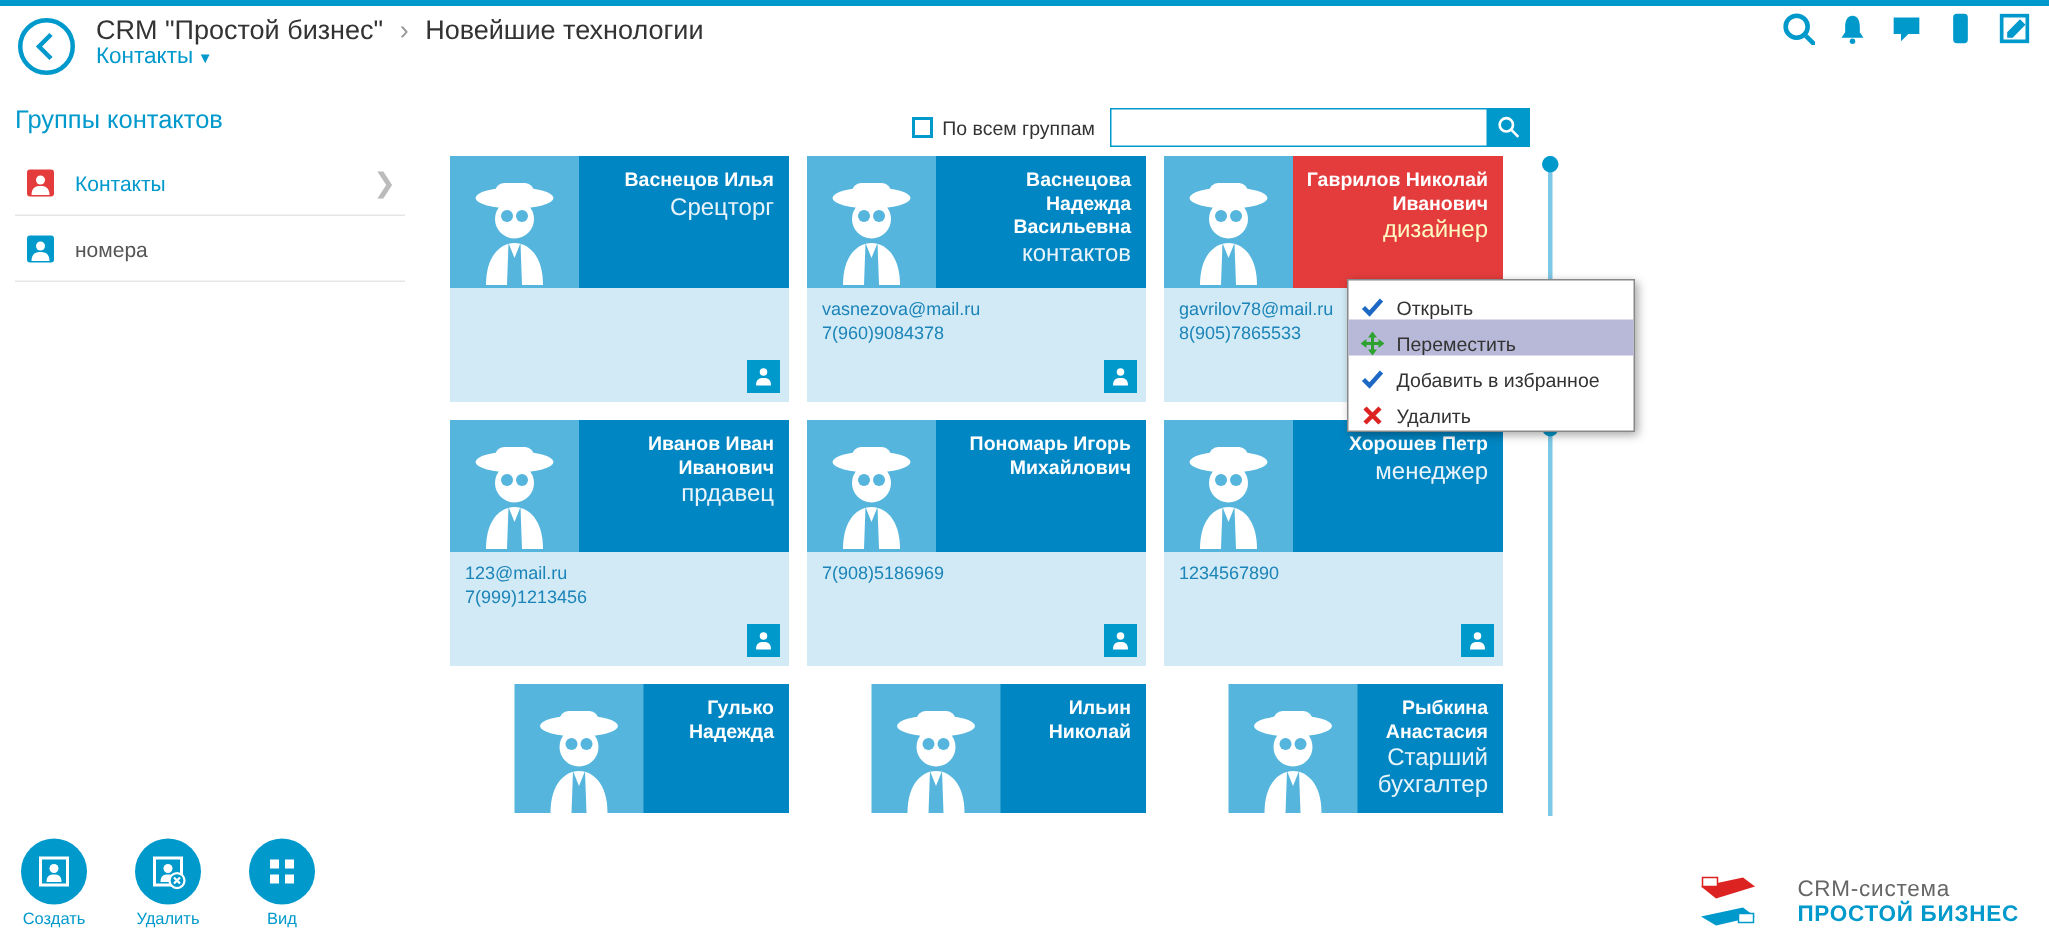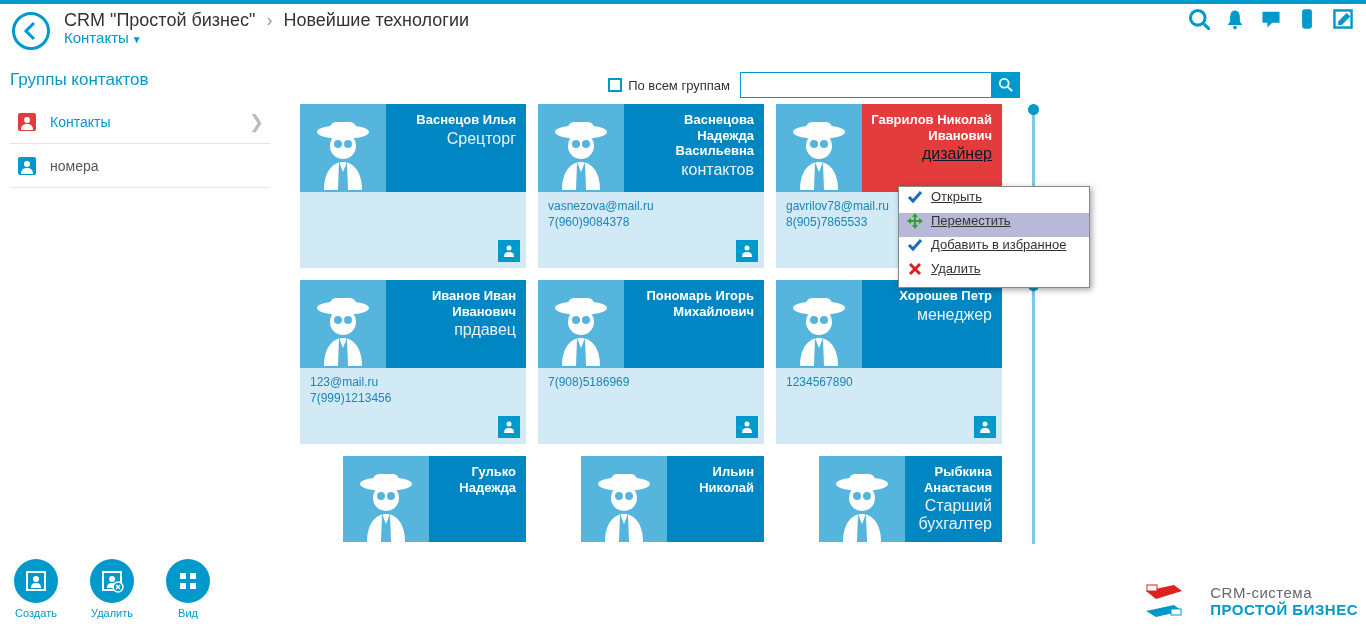--- a/index.html
+++ b/index.html
@@ -44,53 +44,53 @@
   
   .grid { position:absolute; left:300px; top:104px; width:720px; display:grid; grid-template-columns: repeat(3, 226px); grid-auto-rows: 164px; gap: 12px; }
   .card { display:flex; flex-direction:column; background:#d2eaf5; position:relative;}
   .card-head { height:88px; display:flex; background:#55b5dd;}
   .card.selected .card-head { }
   .avatar { width:86px; height:86px; display:flex; align-items:flex-end; justify-content:center; }
   .card-title { flex:1; background:#0086c3; padding:8px 10px 4px 8px; text-align:right; color:#fff;}
   .card.selected .card-title { background:#e43c3c; }
   .name { font-weight:600; font-size:13px; line-height:1.2;}
   .role { font-size:16px; color:#e8f4fa; margin-top:2px;}
-  .card.selected .role { color:#0f172a;text-decoration:underline; }
+  .card.selected .role { color:#fef9c3; }
   .card-body { flex:1; padding:6px 10px 4px 10px; font-size:12px; color:#1b84b8; position:relative;}
   .card-body .line { line-height:1.35; }
   .card-foot { position:absolute; right:6px; bottom:6px; width:22px; height:22px; background:#0099cc; display:flex; align-items:center; justify-content:center; cursor:pointer;}
   .card-foot svg { width:14px; height:14px; fill:#fff;}
 
   .card.short { background: transparent; margin-left: 43px; }
   .card.short { height: 86px; }
 
   
   .rail { position:absolute; left:1032px; top:104px; width:3px; height:440px; background:#7dc8e6; }
   .rail .dot { position:absolute; left:-4px; width:11px; height:11px; border-radius:50%; background:#0099cc; }
   .rail .d1 { top:0; }
   .rail .d2 { top:176px; }
 
   
   .ctxmenu { position:absolute; left:898px; top:186px; width:192px; background:#fff; border:1px solid #888; box-shadow:2px 2px 6px rgba(0,0,0,0.35); z-index:20; padding:2px 0;}
-  .ctxmenu .mi { display:flex; align-items:flex-start; height:24px; padding:0 8px; gap:8px; cursor:pointer; font-size:13px;text-decoration:underline;}
+  .ctxmenu .mi { display:flex; align-items:flex-end; height:24px; padding:0 8px; gap:8px; cursor:pointer; font-size:13px;}
   .ctxmenu .mi.hover { background:#b8b8d8; }
   .ctxmenu .mi .mico { width:16px; height:16px; display:flex; align-items:center; justify-content:center; }
   .ctxmenu .mi .mico.check svg { fill:#1d68c4; }
   .ctxmenu .mi .mico.move svg { fill:#2ea22e; }
   .ctxmenu .mi .mico.del svg { fill:#d22; }
 
   
   .footer { position:absolute; left:14px; bottom:14px; display:flex; gap:32px; }
   .fbtn { display:flex; flex-direction:column; align-items:center; gap:4px; cursor:pointer; }
   .fbtn .circle { width:44px; height:44px; border-radius:50%; background:#0099cc; display:flex; align-items:center; justify-content:center; }
   .fbtn .circle svg { width:24px; height:24px; fill:#fff; }
   .fbtn .lbl { font-size:11px; color:#0099cc; }
 
   
-  .brand { position:absolute; right:8px; bottom:14px; display:flex; align-items:center; gap:26px; }
+  .brand { position:absolute; right:20px; bottom:14px; display:flex; align-items:center; gap:26px; }
   .brand .blogo { width:40px; height:36px; }
   .brand .btext1 { font-size:15px; color:#666; letter-spacing:0.5px;}
   .brand .btext2 { font-size:15px; color:#0099cc; font-weight:600; letter-spacing:0.5px;}
 
   
   .psvg { width:78px; height:78px; }
 </style>
 </head>
 <body>
 

